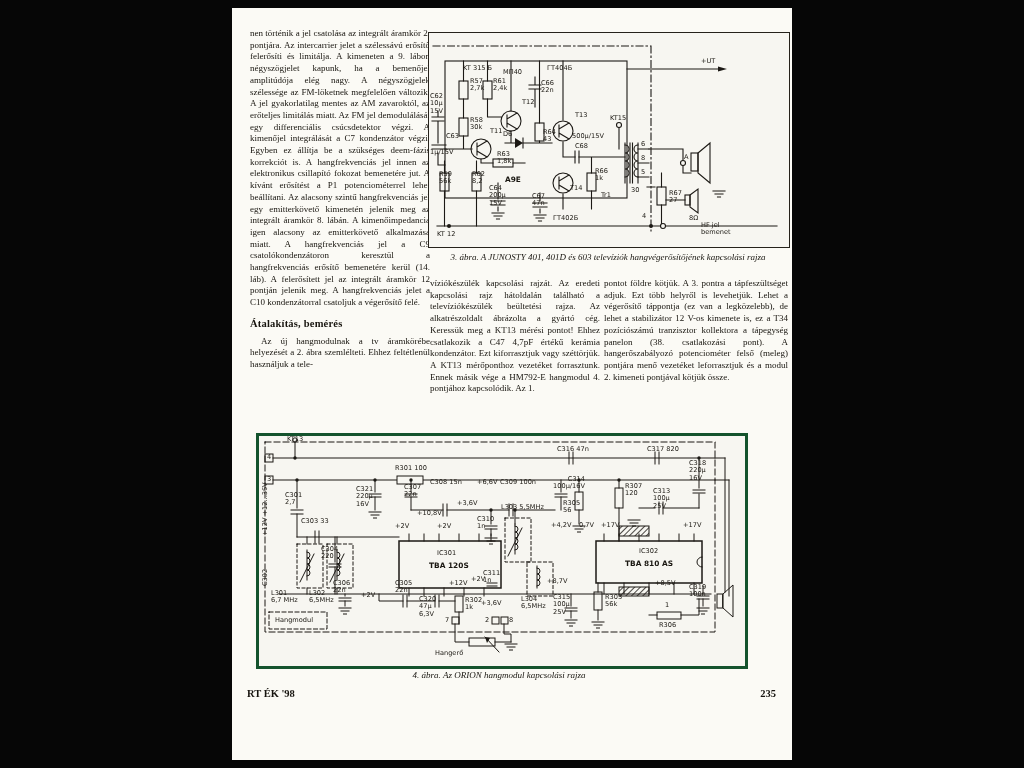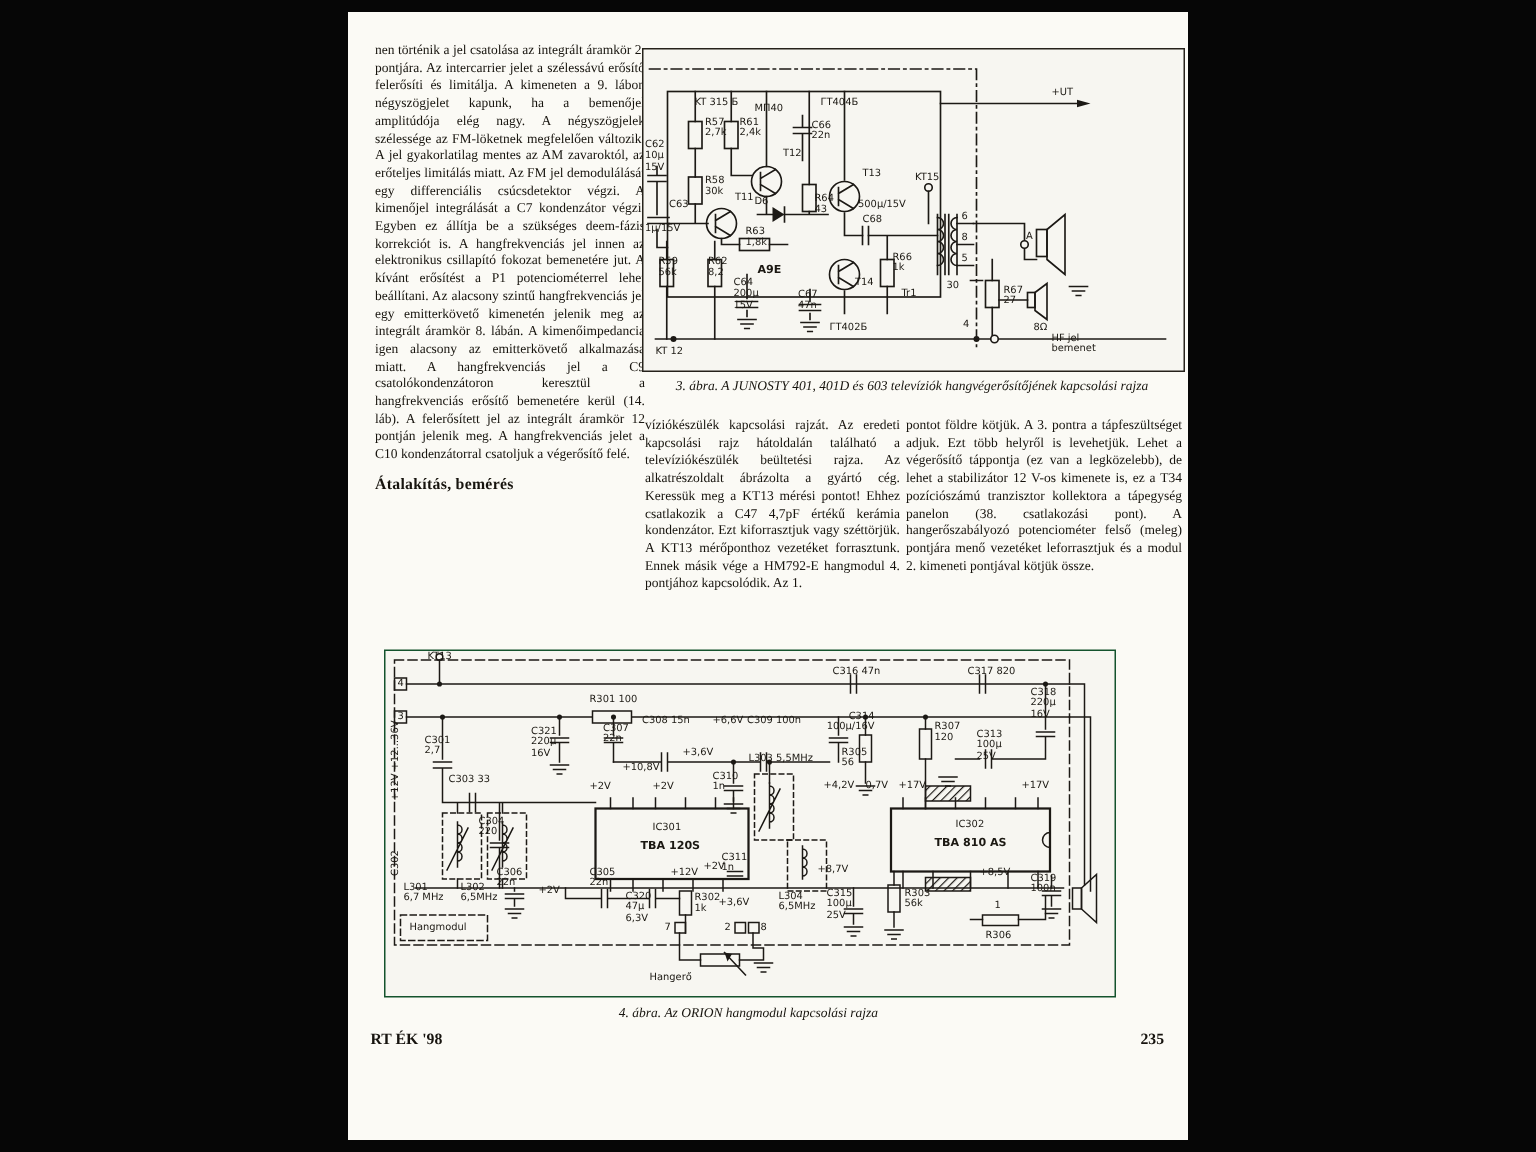--- a/index.html
+++ b/index.html
@@ -18,21 +18,21 @@
   }
   .tcol p{margin:0;}
   .tcol p.ind{text-indent:11px;margin-top:2px;}
   .subhead{
     font-size:10.5px;font-weight:bold;margin:9px 0 6px 0;letter-spacing:.2px;
   }
   .fig{
     position:absolute;background:#f7f6f1;
   }
   .fig3{left:196px;top:24px;width:360px;height:214px;border:1.6px solid #26221b;}
-  .fig4{left:24px;top:425px;width:486px;height:230px;border:1px solid #14532d;}
+  .fig4{left:24px;top:425px;width:486px;height:230px;border:3px solid #14532d;}
   .fig svg{position:absolute;left:0;top:0;width:100%;height:100%;}
   .labels{position:absolute;left:0;top:0;right:0;bottom:0;}
   .lbl{
     position:absolute;font-family:"DejaVu Sans", sans-serif;
     font-size:6.6px;line-height:7.4px;white-space:pre-line;color:#1b1812;
   }
   .lbl.b{font-weight:bold;font-size:7.4px;}
   .lbl.v{transform:rotate(-90deg);transform-origin:0 0;white-space:nowrap;}
   .cap{
     position:absolute;font-size:9px;font-style:italic;text-align:center;
@@ -44,20 +44,21 @@
   .footer-r{position:absolute;right:16px;top:680px;font-weight:bold;font-size:10.5px;}
 </style>
 </head>
 <body>
 
 <div class="page">
 
   <div class="tcol" style="left:18px;top:20px;width:180px;">
     <p>nen történik a jel csatolása az integrált áramkör 2. pontjára. Az intercarrier jelet a szélessávú erősítő felerősíti és limitálja. A kimeneten a 9. lábon négyszögjelet kapunk, ha a bemenőjel amplitúdója elég nagy. A négyszögjelek szélessége az FM-löketnek megfelelően változik. A jel gyakorlatilag mentes az AM zavaroktól, az erőteljes limitálás miatt. Az FM jel demodulálását egy differenciális csúcsdetektor végzi. A kimenőjel integrálását a C7 kondenzátor végzi. Egyben ez állítja be a szükséges deem-fázis korrekciót is. A hangfrekvenciás jel innen az elektronikus csillapító fokozat bemenetére jut. A kívánt erősítést a P1 potenciométerrel lehet beállítani. Az alacsony szintű hangfrekvenciás jel egy emitterkövető kimenetén jelenik meg az integrált áramkör 8. lábán. A kimenőimpedancia igen alacsony az emitterkövető alkalmazása miatt. A hangfrekvenciás jel a C9 csatolókondenzátoron keresztül a hangfrekvenciás erősítő bemenetére kerül (14. láb). A felerősített jel az integrált áramkör 12 pontján jelenik meg. A hangfrekvenciás jelet a C10 kondenzátorral csatoljuk a végerősítő felé.</p>
     <div class="subhead">Átalakítás, bemérés</div>
+    <p class="ind">Az új hangmodulnak a tv áramkörébe helyezését a 2. ábra szemlélteti. Ehhez feltétlenül használjuk a tele-</p>
   </div>
 
   <div class="fig fig3">
     <svg viewBox="0 0 360 214">
       <defs>
         <g id="g3">
             <path d="M-6 0 H6 M-4 3 H4 M-1.5 6 H1.5"></path>
           </g>
         <g id="npn3">
             <circle cx="0" cy="0" r="10"></circle>

